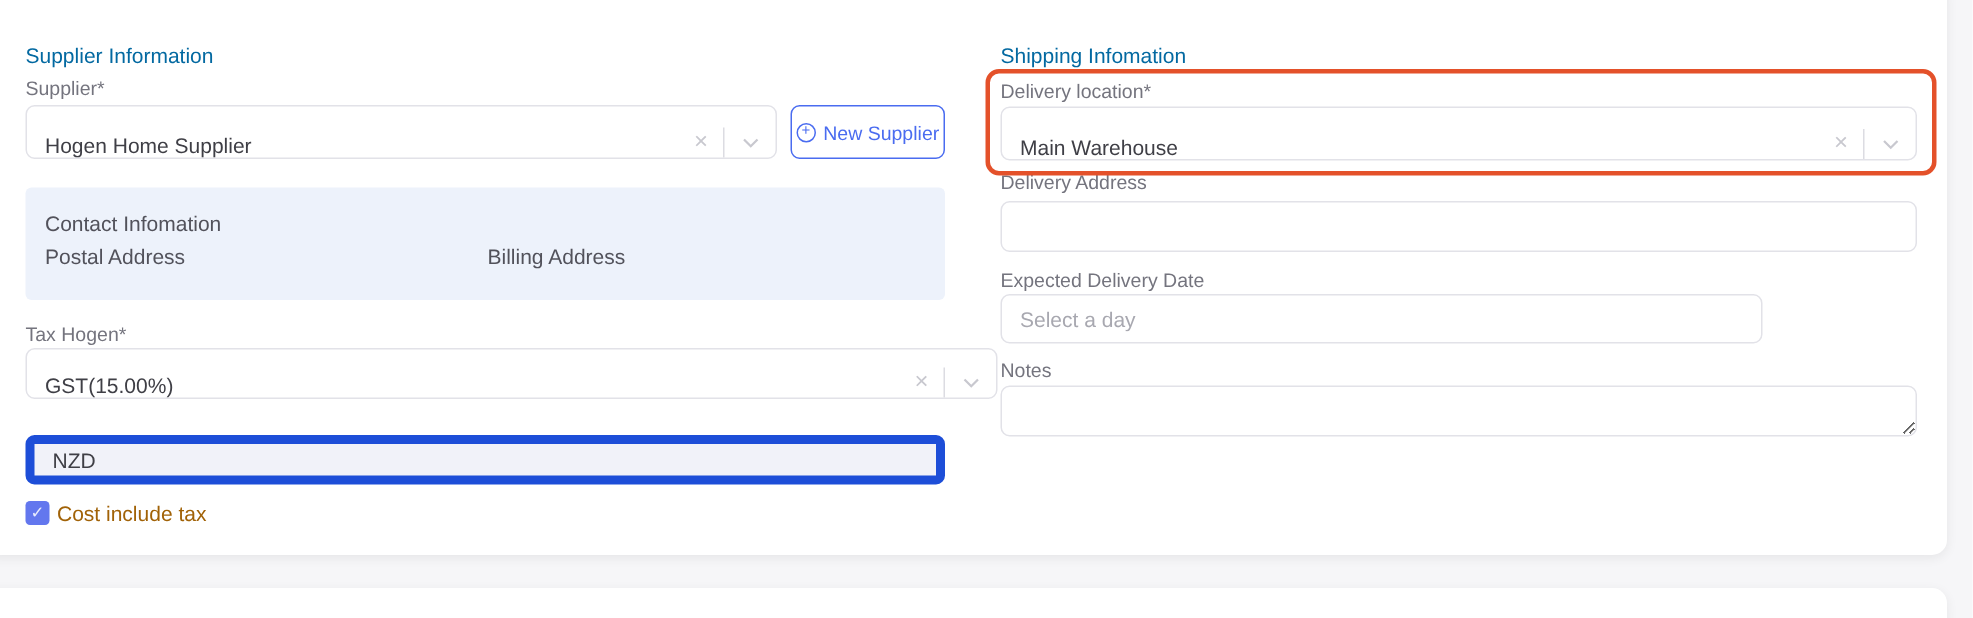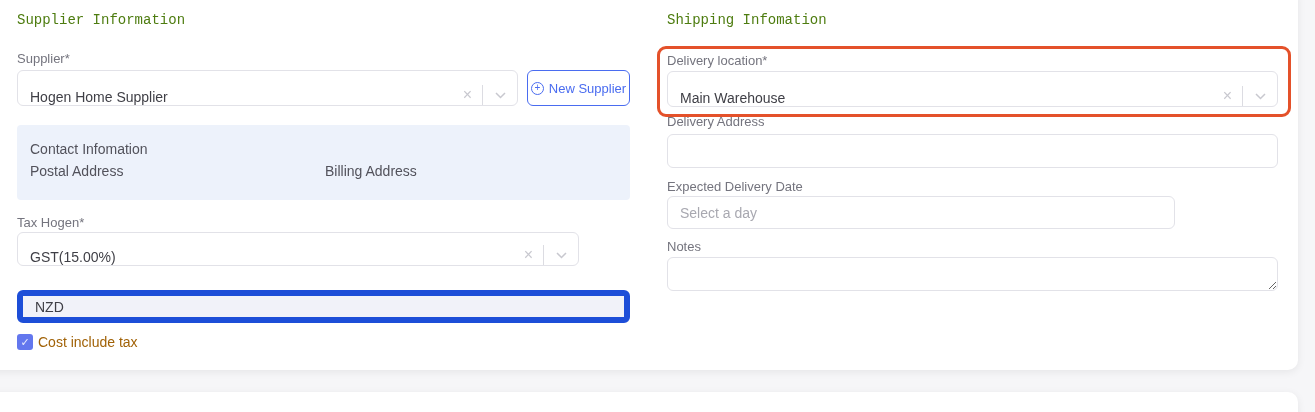--- a/index.html
+++ b/index.html
@@ -21,24 +21,23 @@
   .card-top { top:-14px; height:384px; }
   .card-bottom { top:392px; height:40px; }
 
   .col { position:absolute; top:0; }
   .col-left { left:17px; width:613px; }
   .col-right { left:667px; width:611px; }
 
   .section-title {
     position:absolute;
     font-size:14px;
-    color:#4d7c0f;
-    top:12px;
-    left:0;
-    font-family:Liberation Mono, monospace;
+    color:#0369a1;
+    top:29px;
+    left:0;
   }
   .field-label {
     position:absolute;
     left:0;
     font-size:13px;
     color:#74747e;
     white-space:nowrap;
   }
   .select-box, .text-input, .textarea-input {
     position:absolute;
@@ -190,21 +189,21 @@
     <span>New Supplier</span>
   </button>
 
   <div class="contact-box">
     <div class="contact-title">Contact Infomation</div>
     <div class="contact-postal">Postal Address</div>
     <div class="contact-billing">Billing Address</div>
   </div>
 
   <div class="field-label" style="top:215px;">Tax Hogen*</div>
-  <div class="select-box" style="top:232px; width:562px; height:34px;">
+  <div class="select-box" style="top:232px; width:648px; height:34px;">
     <span class="select-value">GST(15.00%)</span>
     <span class="select-suffix">
       <span class="clear-icon">×</span>
       <span class="suffix-divider"></span>
       <span class="chevron-icon">
         <svg width="11" height="7" viewBox="0 0 11 7" fill="none" stroke-width="1.5">
             <polyline points="1,1 5.5,5.5 10,1"></polyline>
           </svg>
       </span>
     </span>

